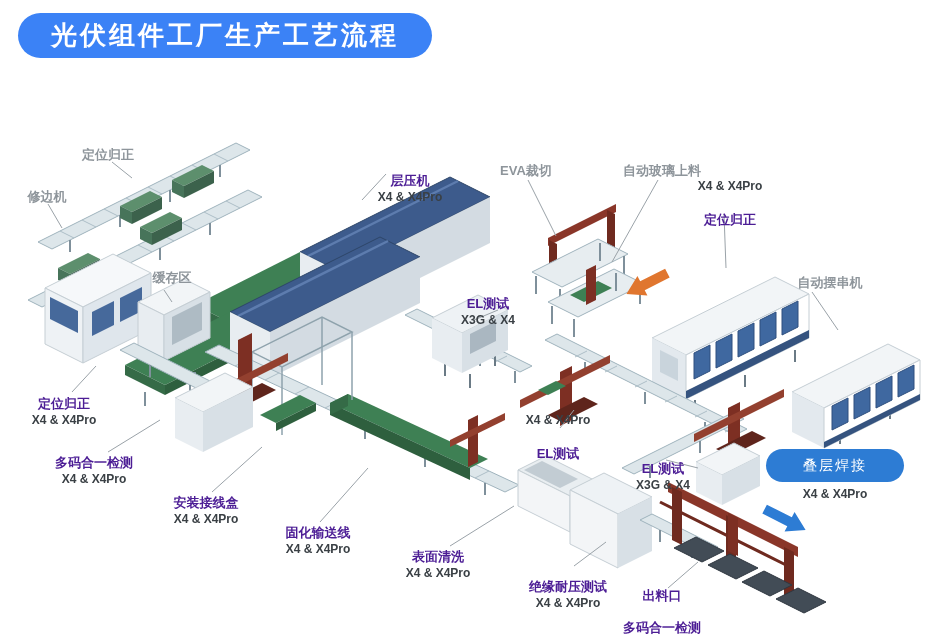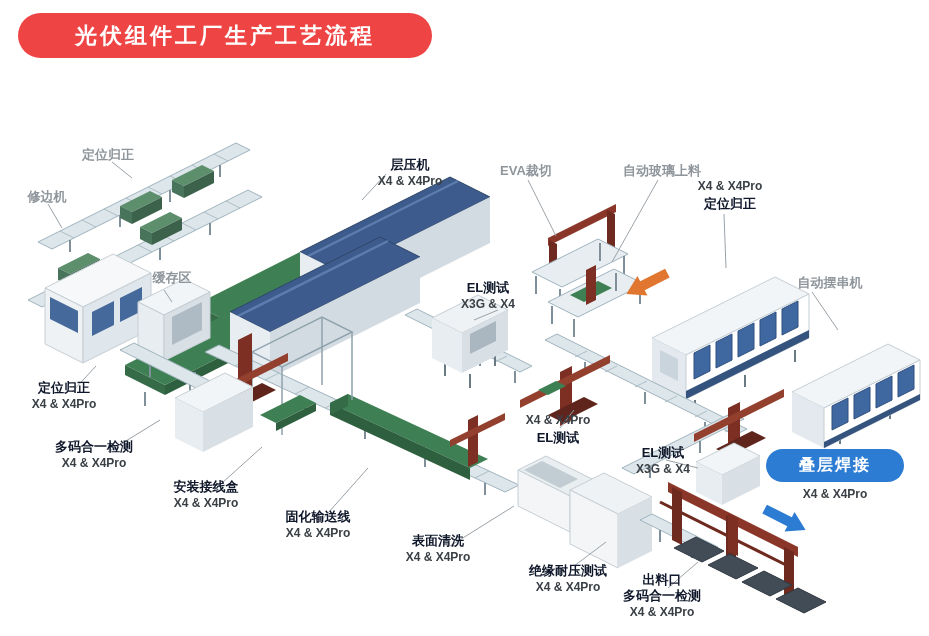--- a/index.html
+++ b/index.html
@@ -2,33 +2,33 @@
 <html><head>
 <meta charset="utf-8">
 <style>
   * { margin:0; padding:0; box-sizing:border-box; }
   html,body { background:#ffffff; }
   body { font-family:"Liberation Sans", sans-serif; }
   .stage { position:relative; width:929px; height:636px; background:#ffffff; overflow:hidden; }
   .illustration { position:absolute; left:0; top:0; }
   .banner {
     position:absolute; left:18px; top:13px; width:414px; height:45px;
-    background:#ef4444; border-radius:23px; color:#ffffff;
-    font-size:22px; font-weight:bold; letter-spacing:3px;
+    background:#3b82f6; border-radius:23px; color:#ffffff;
+    font-size:26px; font-weight:bold; letter-spacing:3px;
     display:flex; align-items:center; justify-content:center;
   }
   .lab { position:absolute; text-align:center; line-height:17px; }
   .lab .nm { font-size:13px; font-weight:bold; }
-  .lab .nm.blue { color:#0f172a; }
+  .lab .nm.blue { color:#4c1d95;margin-top:16px; }
   .lab .nm.gray { color:#8e959b; }
   .lab .md { font-size:12px; font-weight:bold; color:#3a4045; }
   .pill {
     position:absolute; left:766px; top:449px; width:138px; height:33px;
     background:#2d7cd4; border-radius:17px; color:#ffffff;
-    font-size:16px; font-weight:bold; letter-spacing:2px;
+    font-size:14px; font-weight:normal; letter-spacing:2px;
     display:flex; align-items:center; justify-content:center;
   }
   .pill-sub {
     position:absolute; left:766px; top:487px; width:138px; text-align:center;
     font-size:12px; font-weight:bold; color:#3a4045;
   }
 </style>
 </head>
 <body>
 

